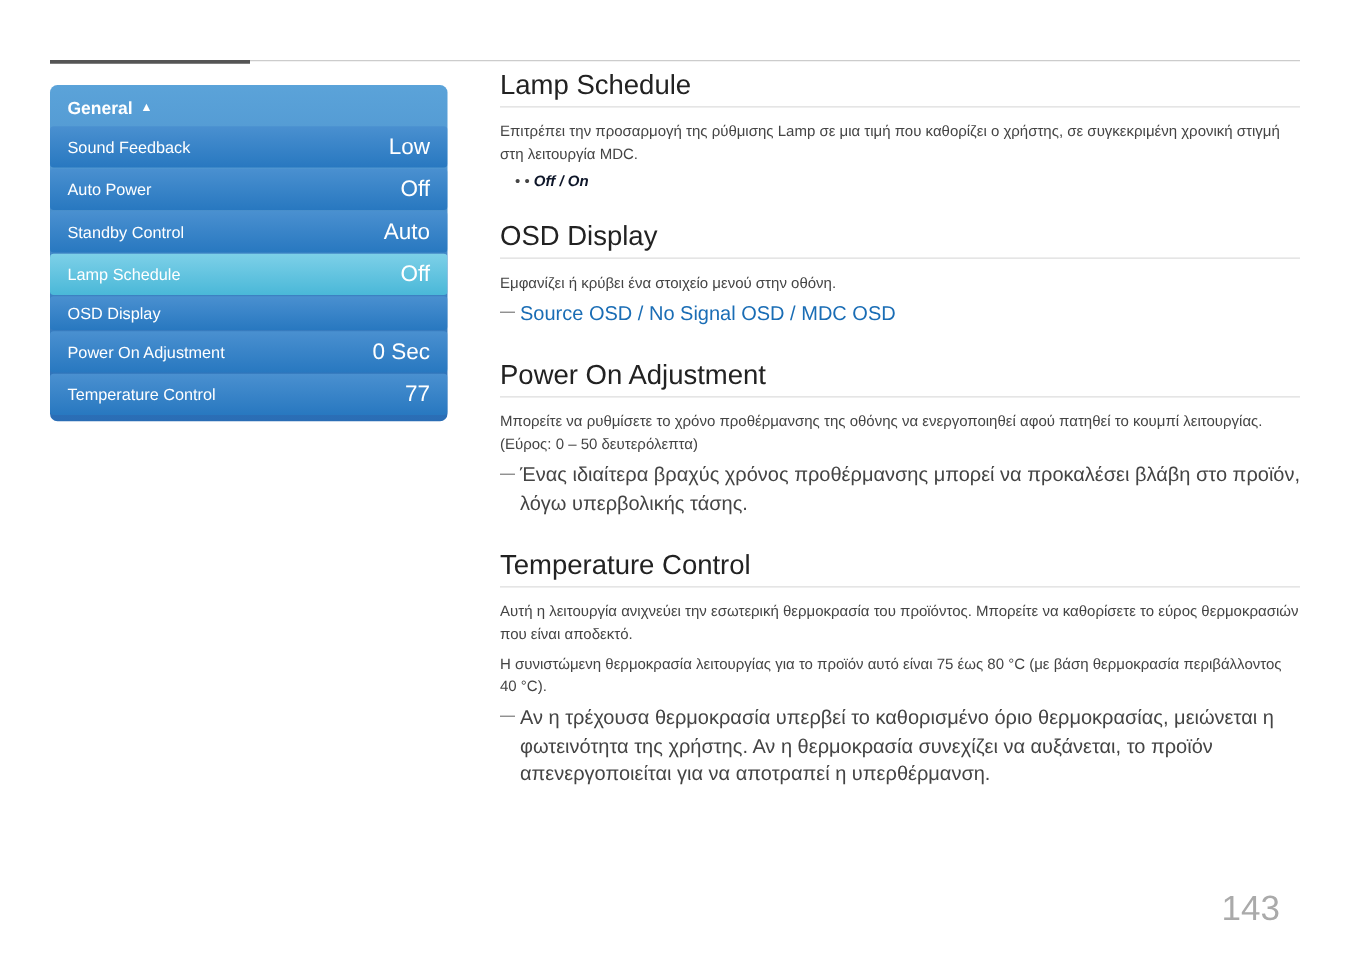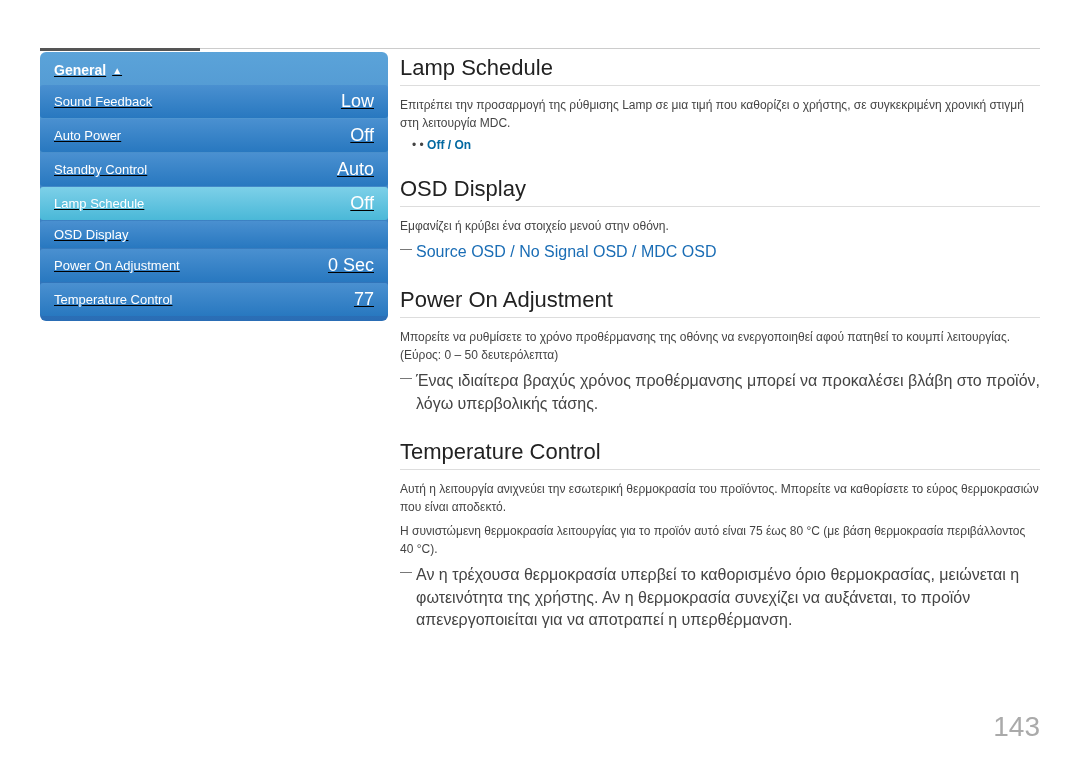--- a/index.html
+++ b/index.html
@@ -26,24 +26,23 @@
       top: 48px;
       left: 40px;
       width: 160px;
       height: 3px;
       background: #555555;
     }
 
     
     .left-panel {
       position: absolute;
-      top: 52px;
-      left: 40px;
-      width: 348px;
-      text-decoration: underline;
+      top: 68px;
+      left: 40px;
+      width: 318px;
     }
 
     .menu-box {
       background: linear-gradient(to bottom, #5ba3d9 0%, #2a6db5 100%);
       border-radius: 6px;
       overflow: hidden;
       padding: 2px 0 4px 0;
     }
 
     .menu-header {
@@ -127,22 +126,23 @@
       color: #444444;
       margin-left: 12px;
       margin-bottom: 4px;
     }
 
     .bullet-item::before {
       content: "• ";
     }
 
     .highlight-orange {
-      color: #0369a1;
+      color: #0f172a;
       font-weight: bold;
+      font-style: italic;
     }
 
     .highlight-blue {
       color: #1a6db5;
     }
 
     .dash-line {
       display: flex;
       align-items: flex-start;
       margin-bottom: 4px;
@@ -159,21 +159,21 @@
     .dash-text {
       font-size: 16px;
       color: #444444;
       line-height: 1.4;
     }
 
     
     .page-number {
       position: absolute;
       bottom: 20px;
-      right: 40px;
+      right: 56px;
       font-size: 28px;
       color: #aaaaaa;
       font-weight: normal;
     }
   </style>
 </head>
 <body>
 
 <div class="top-line"></div>
 <div class="top-line-accent"></div>

